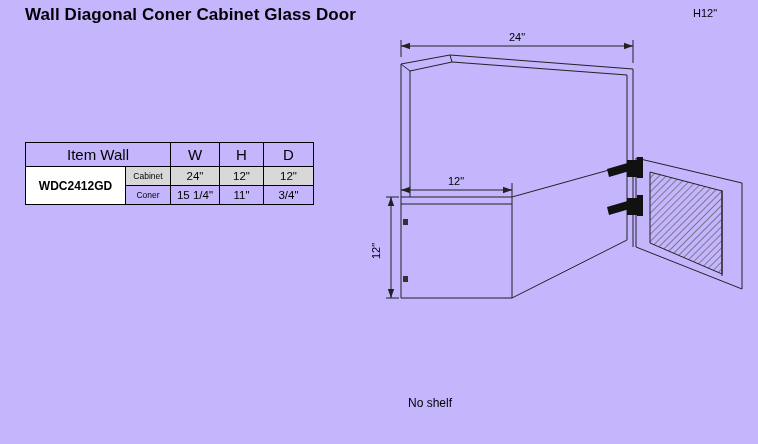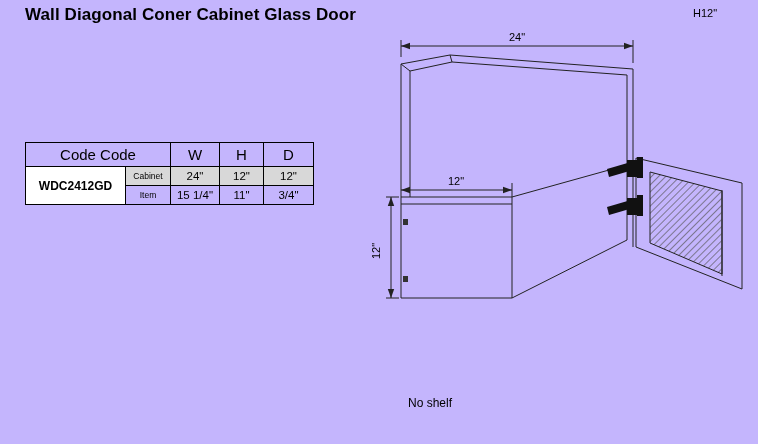--- a/index.html
+++ b/index.html
@@ -37,36 +37,36 @@
   <table class="spec">
     <colgroup>
       <col style="width:100px">
         <col style="width:45px">
         <col style="width:49px">
         <col style="width:44px">
         <col style="width:50px">
     </colgroup>
     <thead>
       <tr>
-        <th class="ic" colspan="2">Code Code</th>
+        <th class="ic" colspan="2">Item Wall</th>
         <th class="dim">W</th>
         <th class="dim">H</th>
         <th class="dim">D</th>
       </tr>
     </thead>
     <tbody>
       <tr class="body-row">
         <td class="code" rowspan="2">WDC2412GD</td>
         <td class="part shaded">Cabinet</td>
         <td class="val shaded">24"</td>
         <td class="val shaded">12"</td>
         <td class="val shaded">12"</td>
       </tr>
       <tr class="body-row">
-        <td class="part">Item</td>
+        <td class="part">Coner</td>
         <td class="val">15 1/4"</td>
         <td class="val">11"</td>
         <td class="val">3/4"</td>
       </tr>
     </tbody>
   </table>
 
   <svg class="diagram" width="758" height="444" viewBox="0 0 758 444">
     <defs>
       <pattern id="hatch" width="5" height="5" patternUnits="userSpaceOnUse" patternTransform="rotate(45)">

